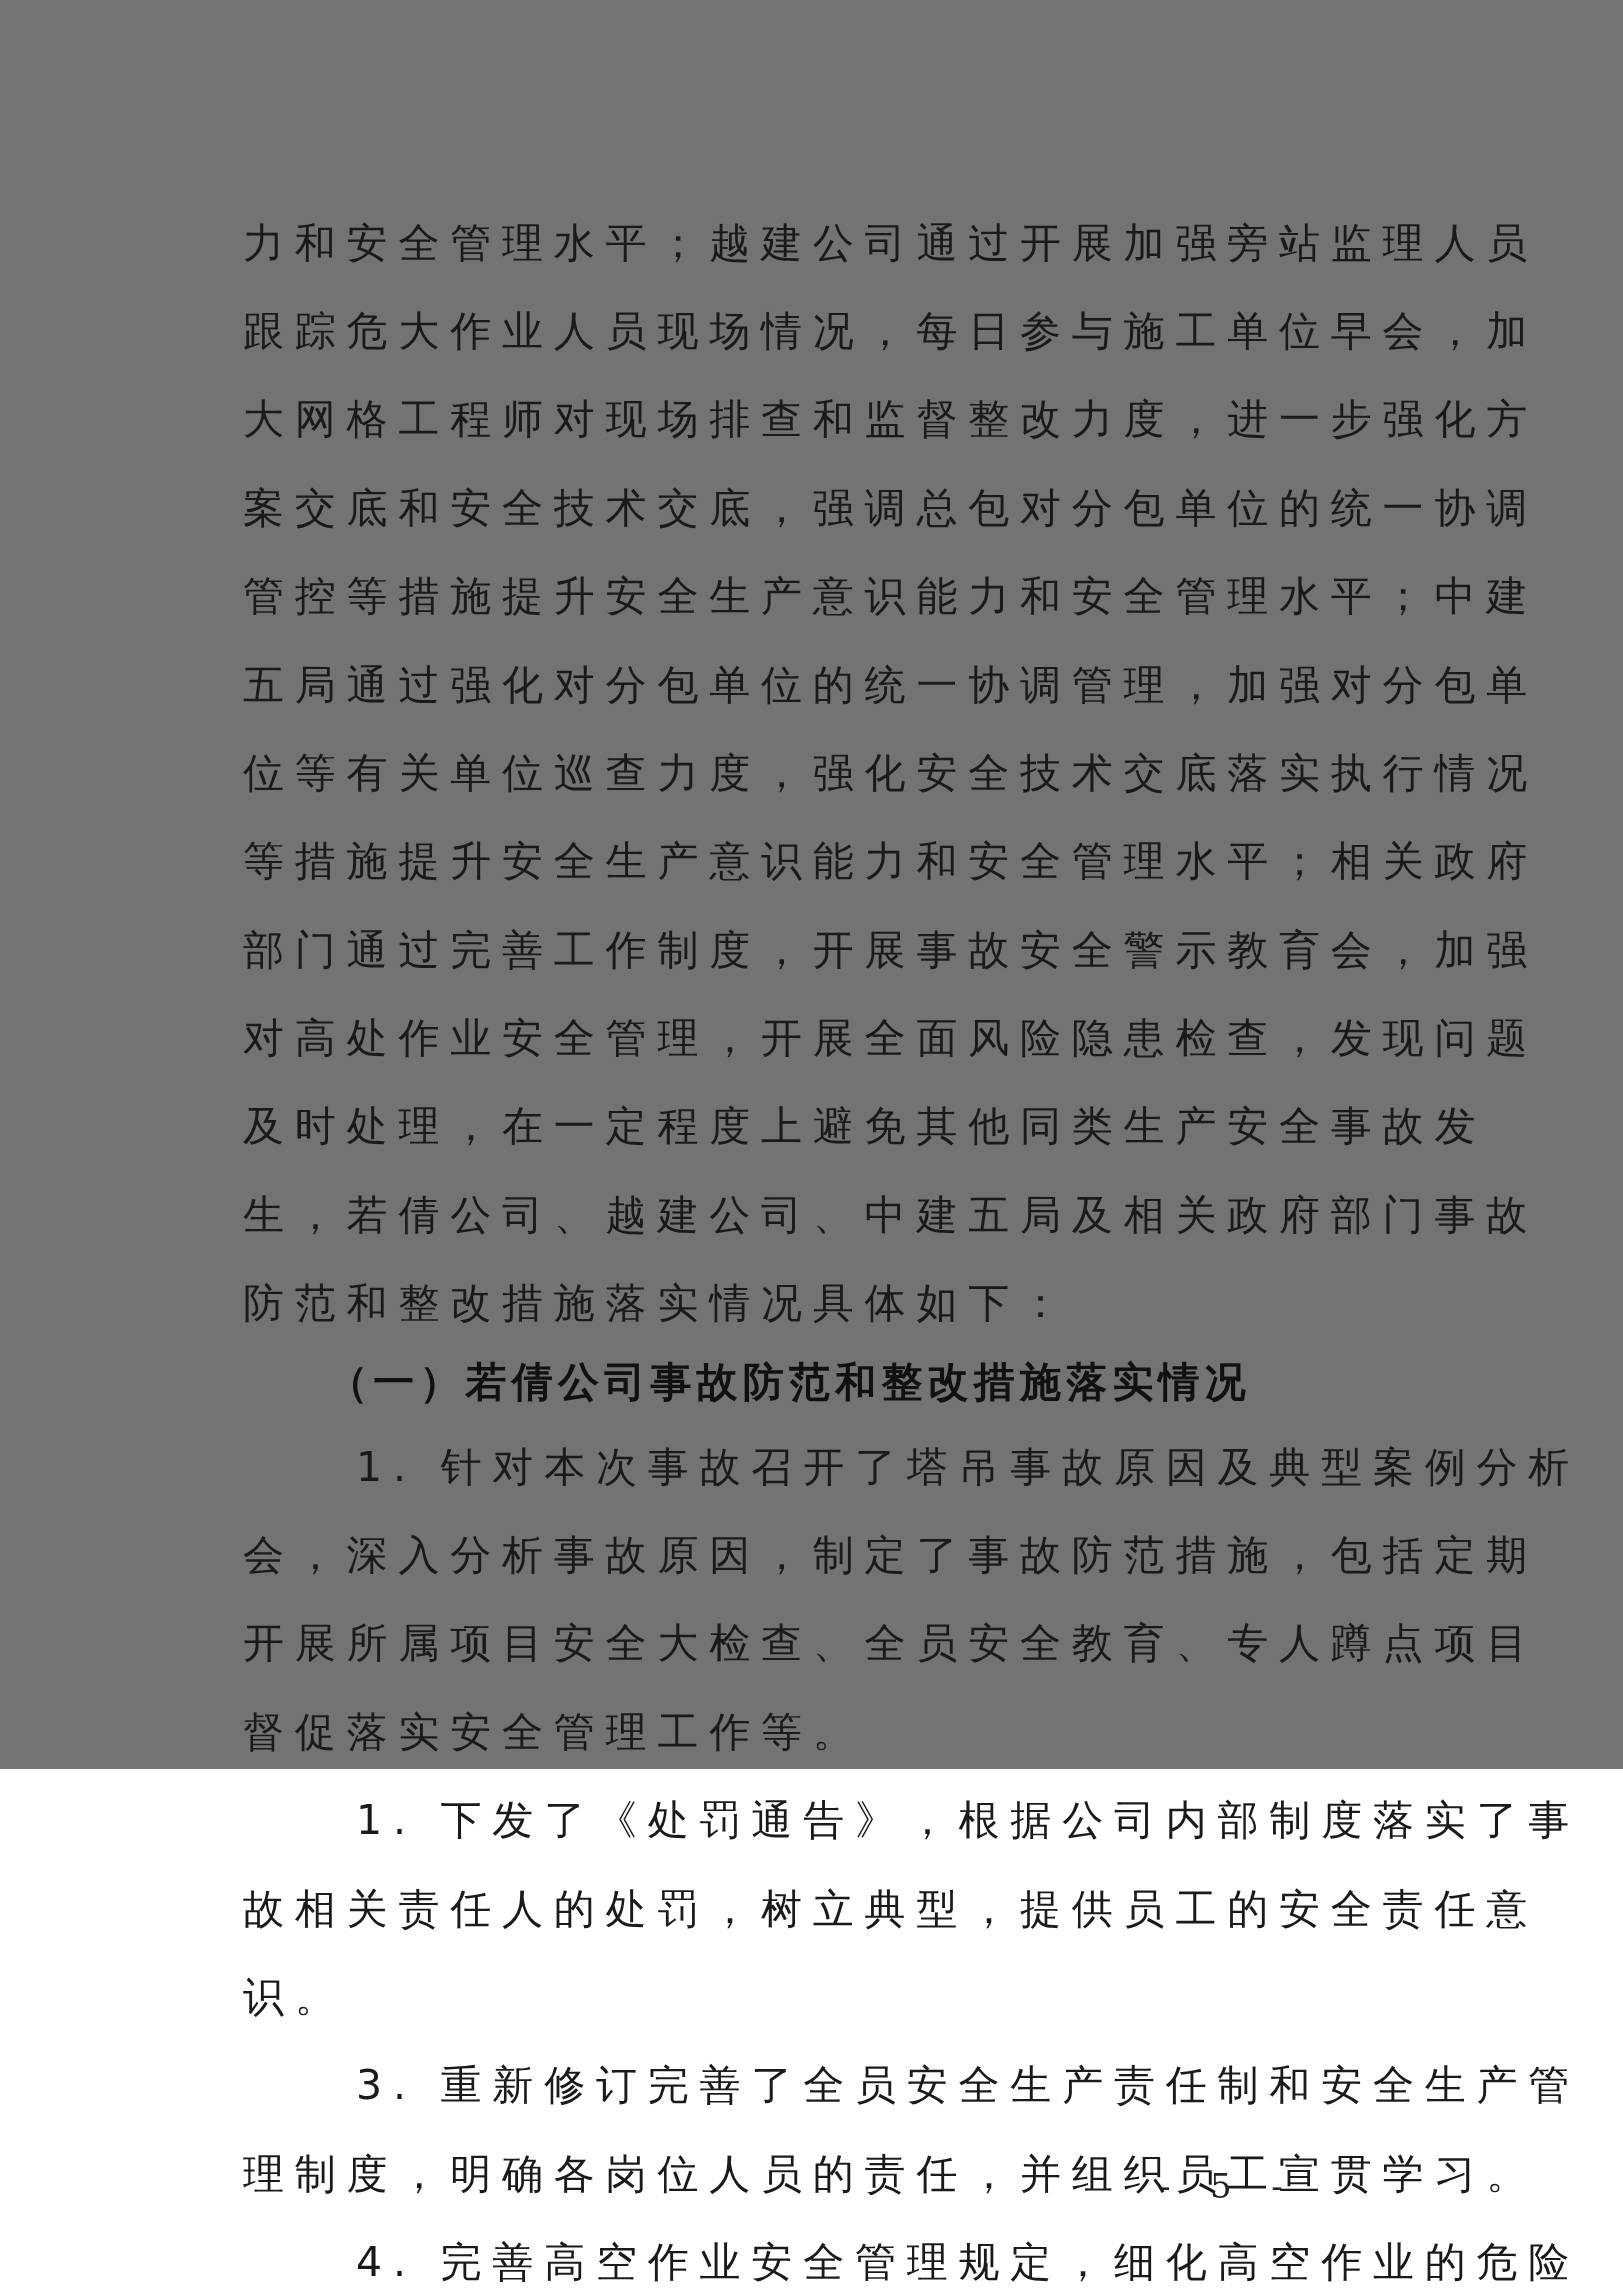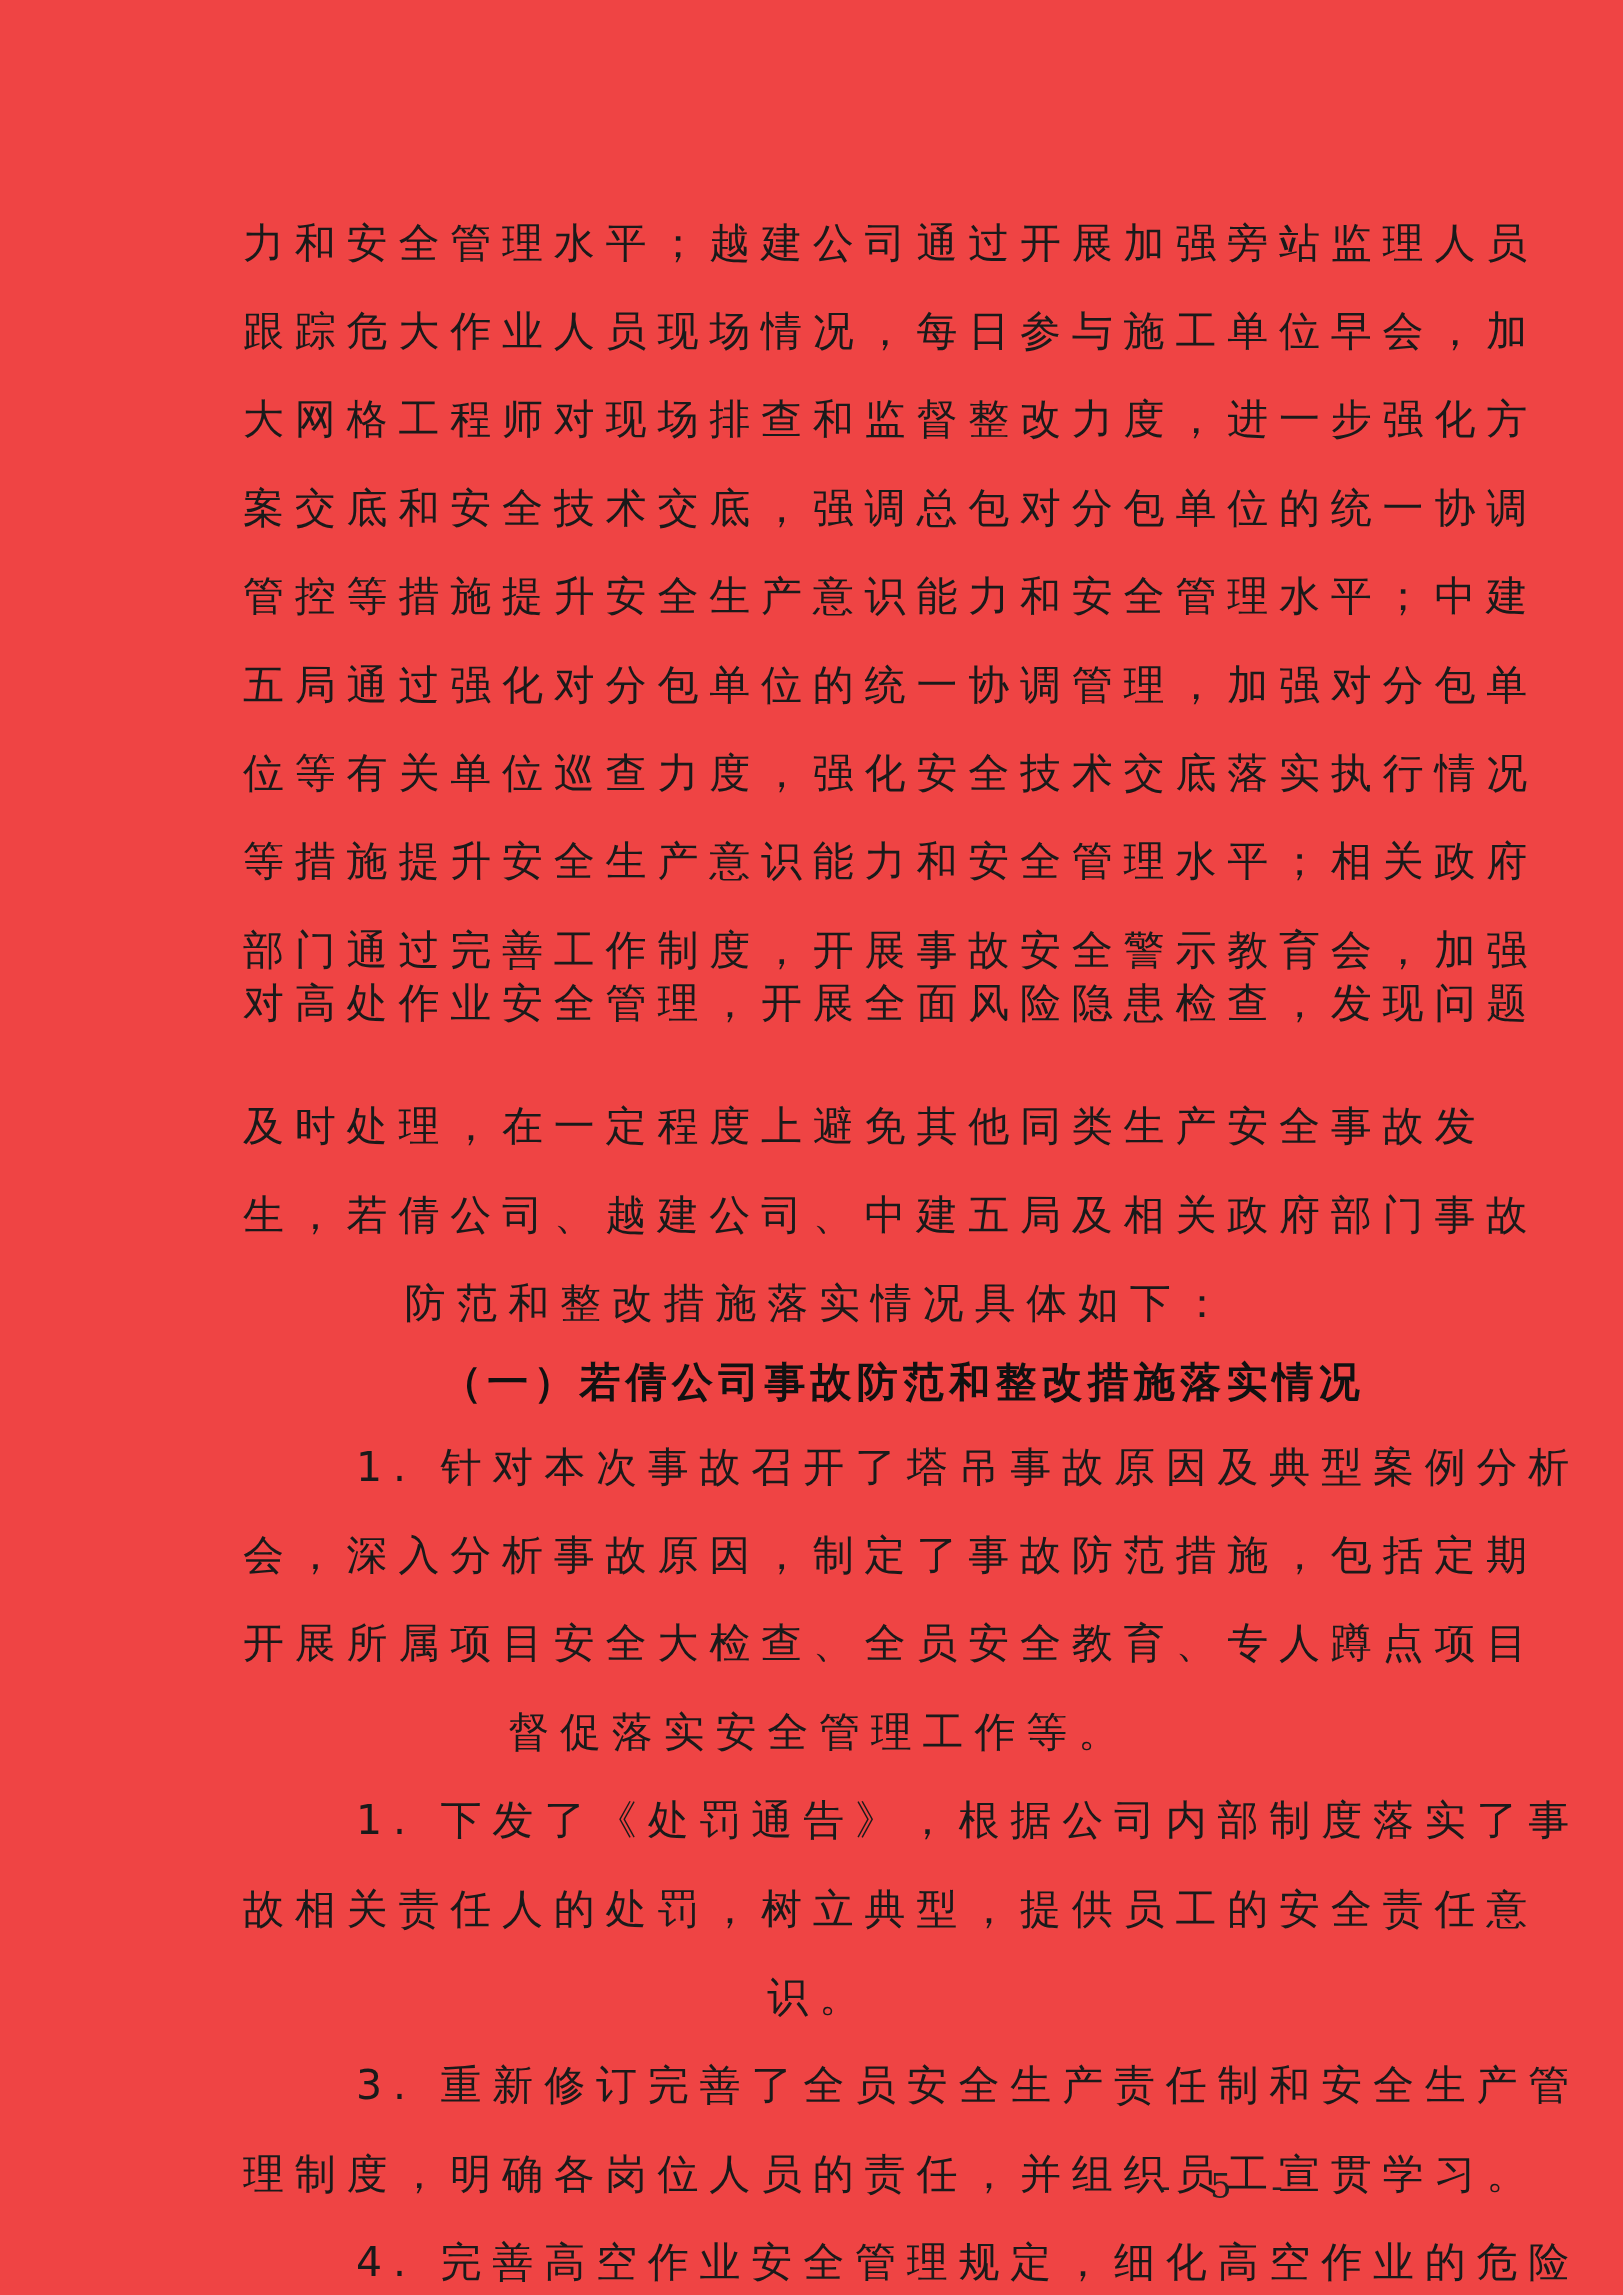--- a/index.html
+++ b/index.html
@@ -1,17 +1,17 @@
 <!DOCTYPE html>
 <html style="font-size:10.5px"><head>
 <meta charset="utf-8">
 <style>
   html, body { margin: 0; padding: 0; background: #ffffff; }
   body { width: 1623px; height: 2295px; position: relative; overflow: hidden; }
-  .page { position: absolute; left: 0; top: 0; width: 1623px; height: 2295px; background: #ef4444; text-align: center; }
+  .page { position: absolute; left: 0; top: 0; width: 1623px; height: 1769px; background: #737373; }
   .line {
     position: absolute;
     left: 243px;
     width: 1152px;
     height: 65px;
     font-family: "DejaVu Sans", "Liberation Sans", sans-serif;
     font-size: 41px;
     line-height: 65px;
     letter-spacing: 10.8px;
     color: #1a1a1a;
@@ -44,21 +44,21 @@
 
   <div class="line" style="top:211px">力和安全管理水平；越建公司通过开展加强旁站监理人员</div>
   <div class="line" style="top:299px">跟踪危大作业人员现场情况，每日参与施工单位早会，加</div>
   <div class="line" style="top:387px">大网格工程师对现场排查和监督整改力度，进一步强化方</div>
   <div class="line" style="top:476px">案交底和安全技术交底，强调总包对分包单位的统一协调</div>
   <div class="line" style="top:564px">管控等措施提升安全生产意识能力和安全管理水平；中建</div>
   <div class="line" style="top:653px">五局通过强化对分包单位的统一协调管理，加强对分包单</div>
   <div class="line" style="top:829px">等措施提升安全生产意识能力和安全管理水平；相关政府</div>
   <div class="line" style="top:741px">位等有关单位巡查力度，强化安全技术交底落实执行情况</div>
   <div class="line" style="top:918px">部门通过完善工作制度，开展事故安全警示教育会，加强</div>
-  <div class="line" style="top:971px">对高处作业安全管理，开展全面风险隐患检查，发现问题</div>
+  <div class="line" style="top:1006px">对高处作业安全管理，开展全面风险隐患检查，发现问题</div>
   <div class="line" style="top:1094px">及时处理，在一定程度上避免其他同类生产安全事故发</div>
   <div class="line" style="top:1183px">生，若倩公司、越建公司、中建五局及相关政府部门事故</div>
   <div class="line heading" style="top:1350px">（一）若倩公司事故防范和整改措施落实情况</div>
 
   <div class="line" style="top:1271px">防范和整改措施落实情况具体如下：</div>
 
   <div class="line indent" style="top:1435px">1. 针对本次事故召开了塔吊事故原因及典型案例分析</div>
   <div class="line" style="top:1523px">会，深入分析事故原因，制定了事故防范措施，包括定期</div>
   <div class="line" style="top:1611px">开展所属项目安全大检查、全员安全教育、专人蹲点项目</div>
   <div class="line" style="top:1700px">督促落实安全管理工作等。</div>

